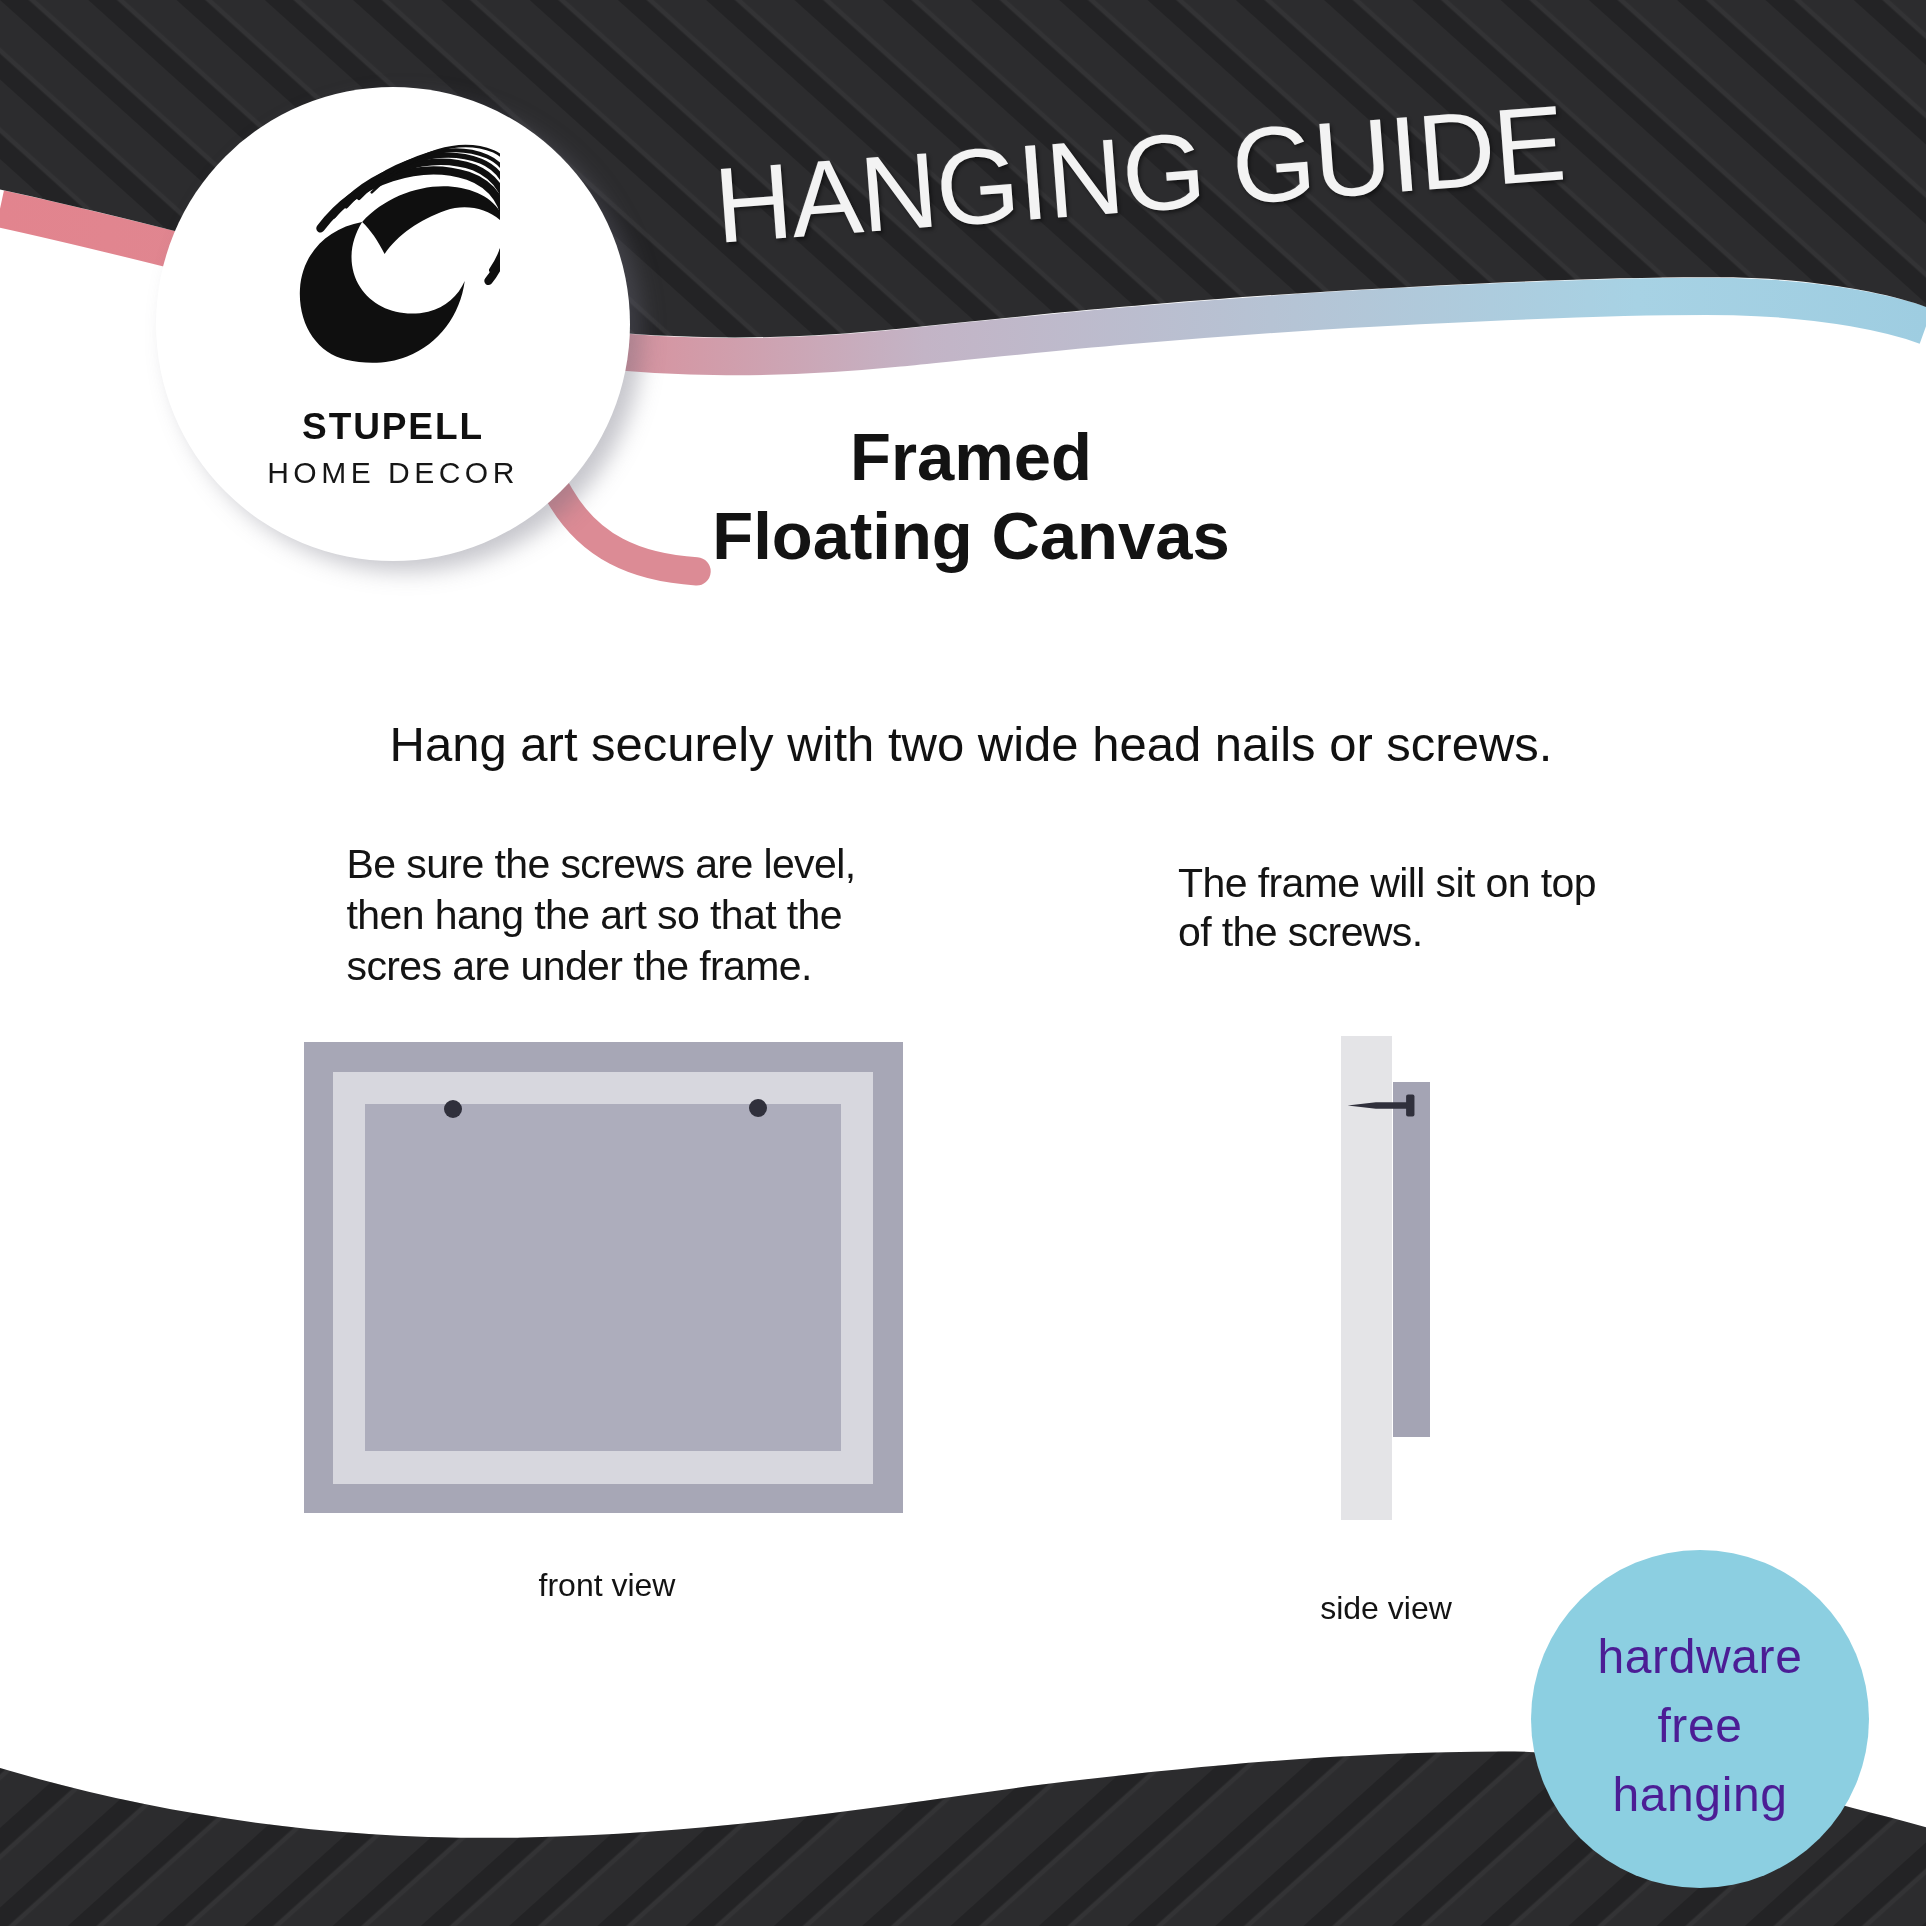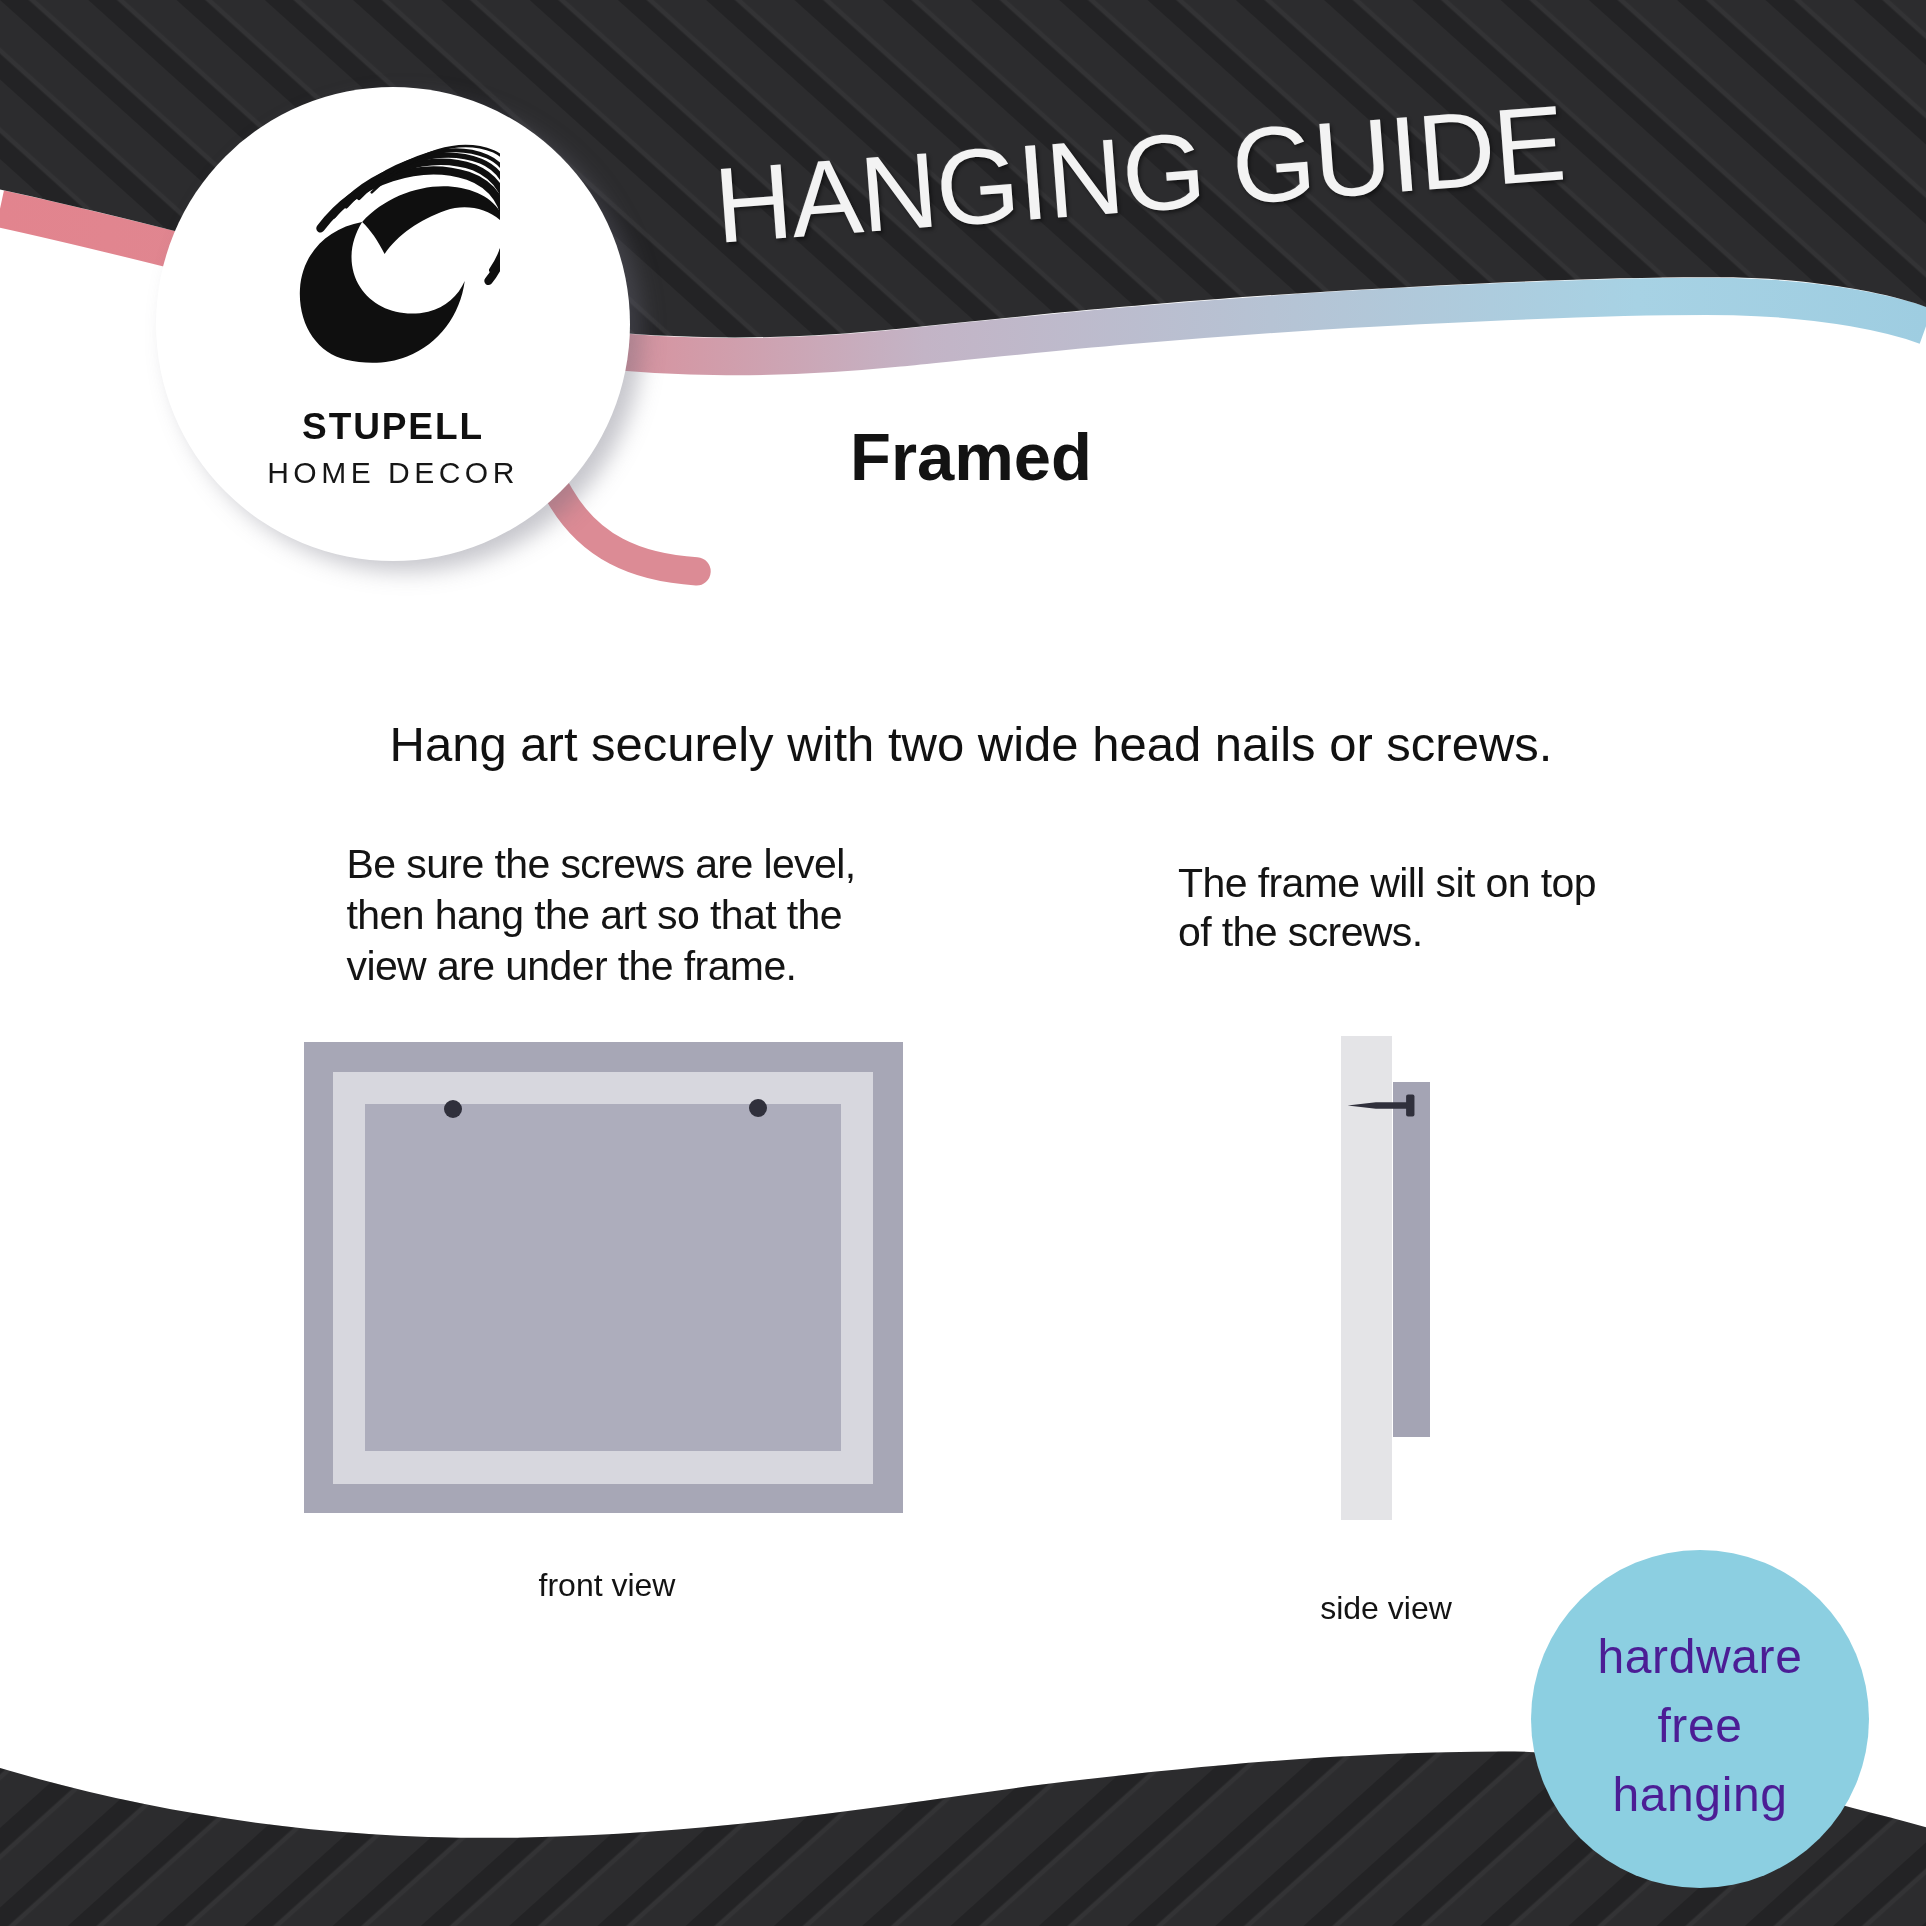--- a/index.html
+++ b/index.html
@@ -130,27 +130,28 @@
       </g>
       <path fill="#0f0f0f" d="M100,355 C55,345 25,300 28,245 C31,190 70,150 125,140 C105,172 102,210 122,242 C142,274 185,290 228,280 C255,273 275,255 285,232 C278,285 245,330 195,350 C165,362 130,362 100,355 Z"></path>
       <path fill="#0f0f0f" d="M125,140 C170,90 250,70 305,95 C330,106 345,125 352,150 C330,120 290,110 255,122 C215,136 180,160 160,190 C150,170 138,152 125,140 Z"></path>
     </svg>
     <div class="brand-name">STUPELL</div>
     <div class="brand-tagline">HOME DECOR</div>
   </div>
 
   <div class="abs product-title">
     <div>Framed</div>
+    <div>Floating Canvas</div>
   </div>
   <div class="abs product-subtitle">Hang art securely with two wide head nails or screws.</div>
 
   <div class="abs col-text col-left">
     <div>Be sure the screws are level,</div>
     <div>then hang the art so that the</div>
-    <div>view are under the frame.</div>
+    <div>scres are under the frame.</div>
   </div>
   <div class="abs col-text col-right">
     <div>The frame will sit on top</div>
     <div>of the screws.</div>
   </div>
 
   <div class="abs frame-outer"></div>
   <div class="abs frame-ring"></div>
   <div class="abs frame-panel"></div>
   <div class="abs screw-dot dot-l"></div>

